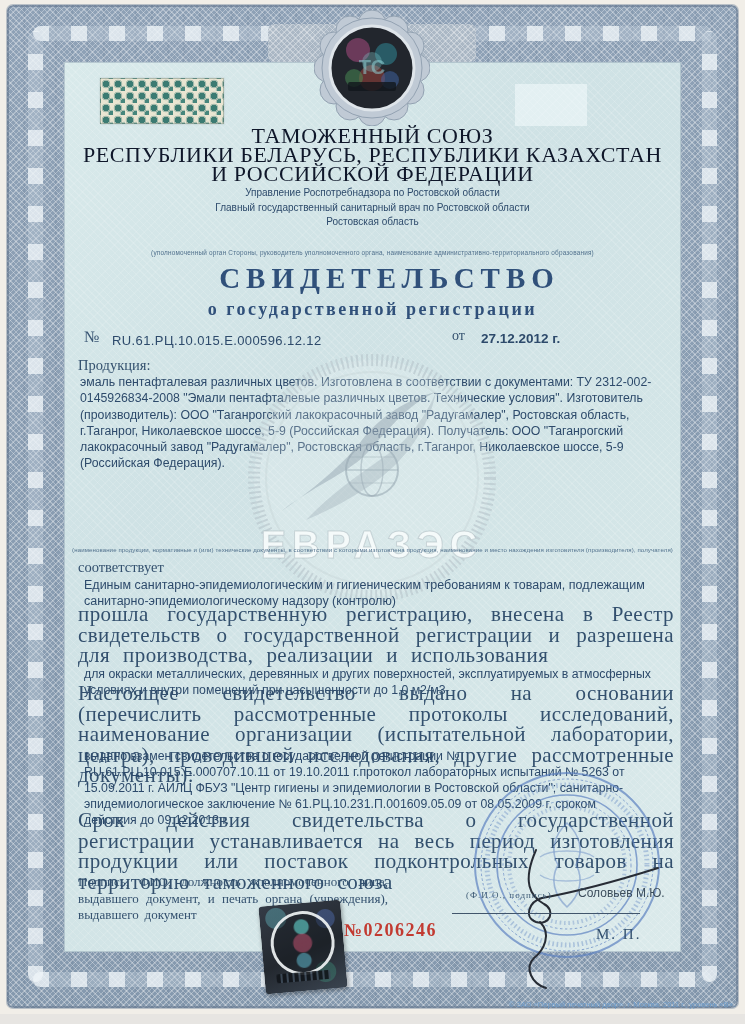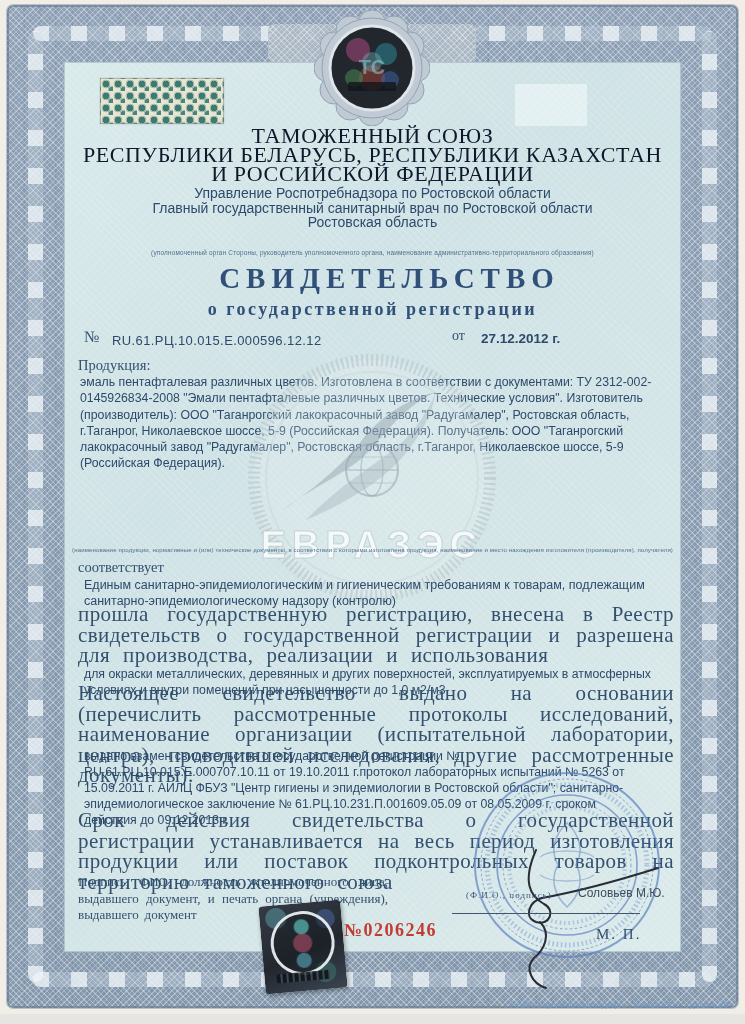--- a/index.html
+++ b/index.html
@@ -31,21 +31,21 @@
     box-shadow: inset 0 0 0 1px rgba(120,140,160,0.35);}
   .bottom-scan-strip{position:absolute;left:0;right:0;bottom:0;height:10px;background:#e7e5e2;}
 
   
   .serif{font-family:"Liberation Serif",serif;color:#33506e;}
   .sans{font-family:"Liberation Sans",sans-serif;color:#2d4a6b;}
   .caption{font-family:"Liberation Sans",sans-serif;color:#51718d;}
 
   .hdr{left:70px;right:70px;top:126px;text-align:center;}
   .hdr-union{font-size:22px;font-weight:normal;letter-spacing:.6px;color:#0f172a;line-height:19px;}
-  .hdr-auth{font-size:14px;line-height:14.5px;margin-top:3px;}
+  .hdr-auth{font-size:10px;line-height:14.5px;margin-top:3px;}
   .auth-caption{left:80px;right:80px;top:249px;font-size:6.4px;text-align:center;letter-spacing:.2px;}
 
   .title-main{left:0;right:0;top:262px;font-size:29px;font-weight:bold;letter-spacing:6px;color:#30507a;text-align:center;padding-left:34px;}
   .title-sub{left:0;right:0;top:299px;font-size:18px;font-weight:bold;letter-spacing:2.5px;color:#30507a;text-align:center;}
 
   .num-label{left:84px;top:328px;font-size:16px;color:#3a5674;}
   .num-value{left:112px;top:333px;font-size:13px;letter-spacing:.4px;}
   .date-label{left:452px;top:328px;font-size:14px;}
   .date-value{left:481px;top:331px;font-size:13.5px;font-weight:bold;}
 

